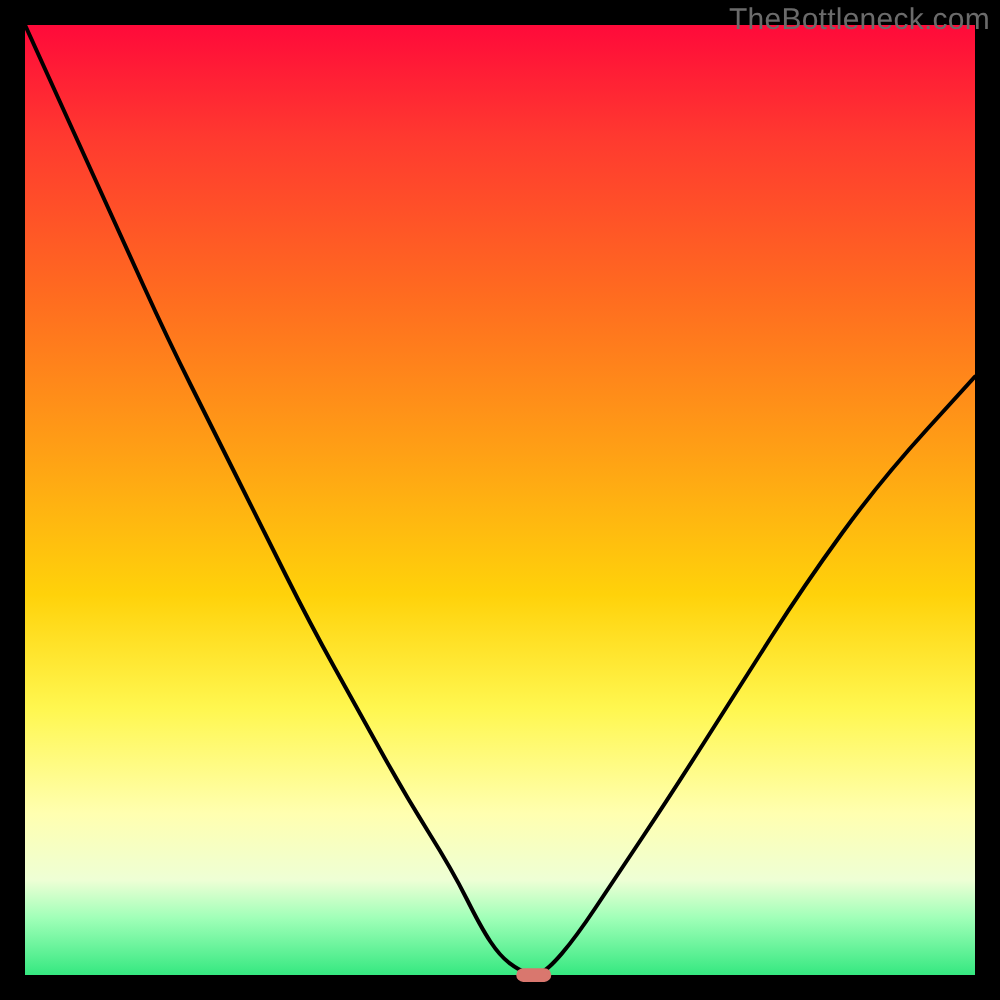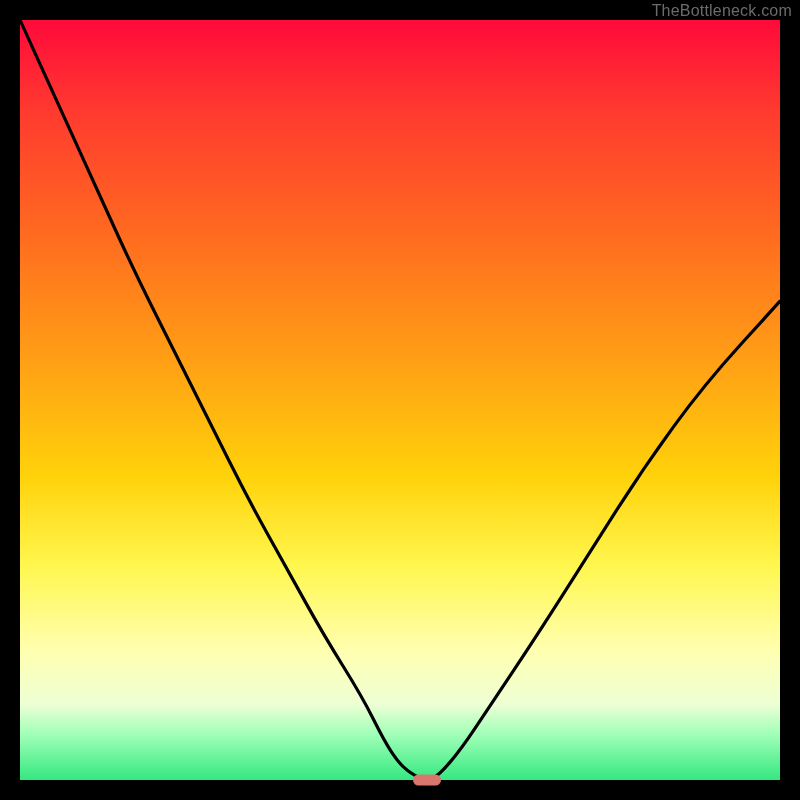--- a/index.html
+++ b/index.html
@@ -36,21 +36,21 @@
       #eeffd5 90%,
       #a0ffb8 94%,
       #35e880 100%
     );
   }
   .watermark {
     position: absolute;
     top: 2px;
     right: 8px;
     color: #6b6b6b;
-    font-size: 16px;
+    font-size: 24px;
     font-weight: 400;
     letter-spacing: 0.2px;
     user-select: none;
   }
   .curve {
     position: absolute;
     left: 20px;
     top: 20px;
     width: 760px;
     height: 760px;

